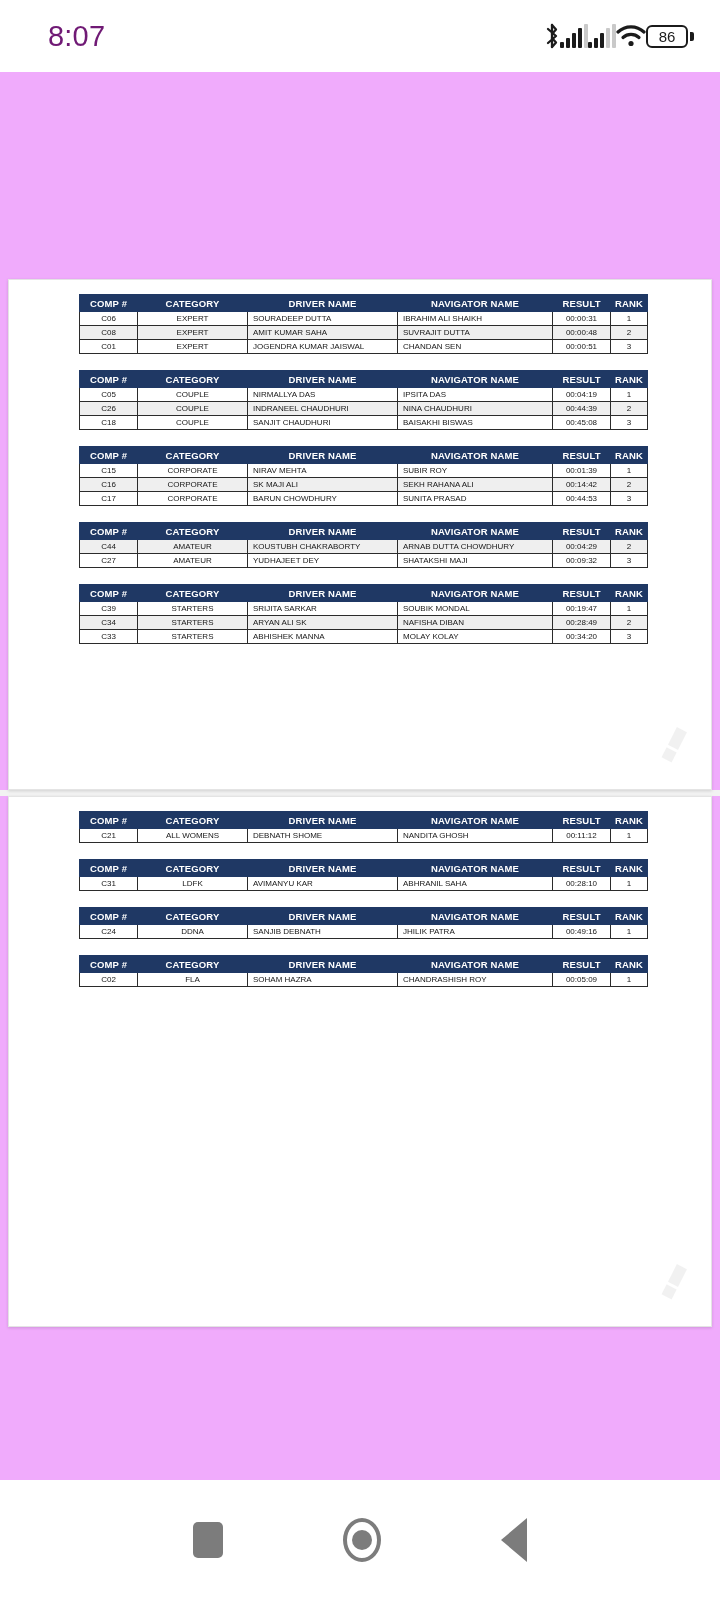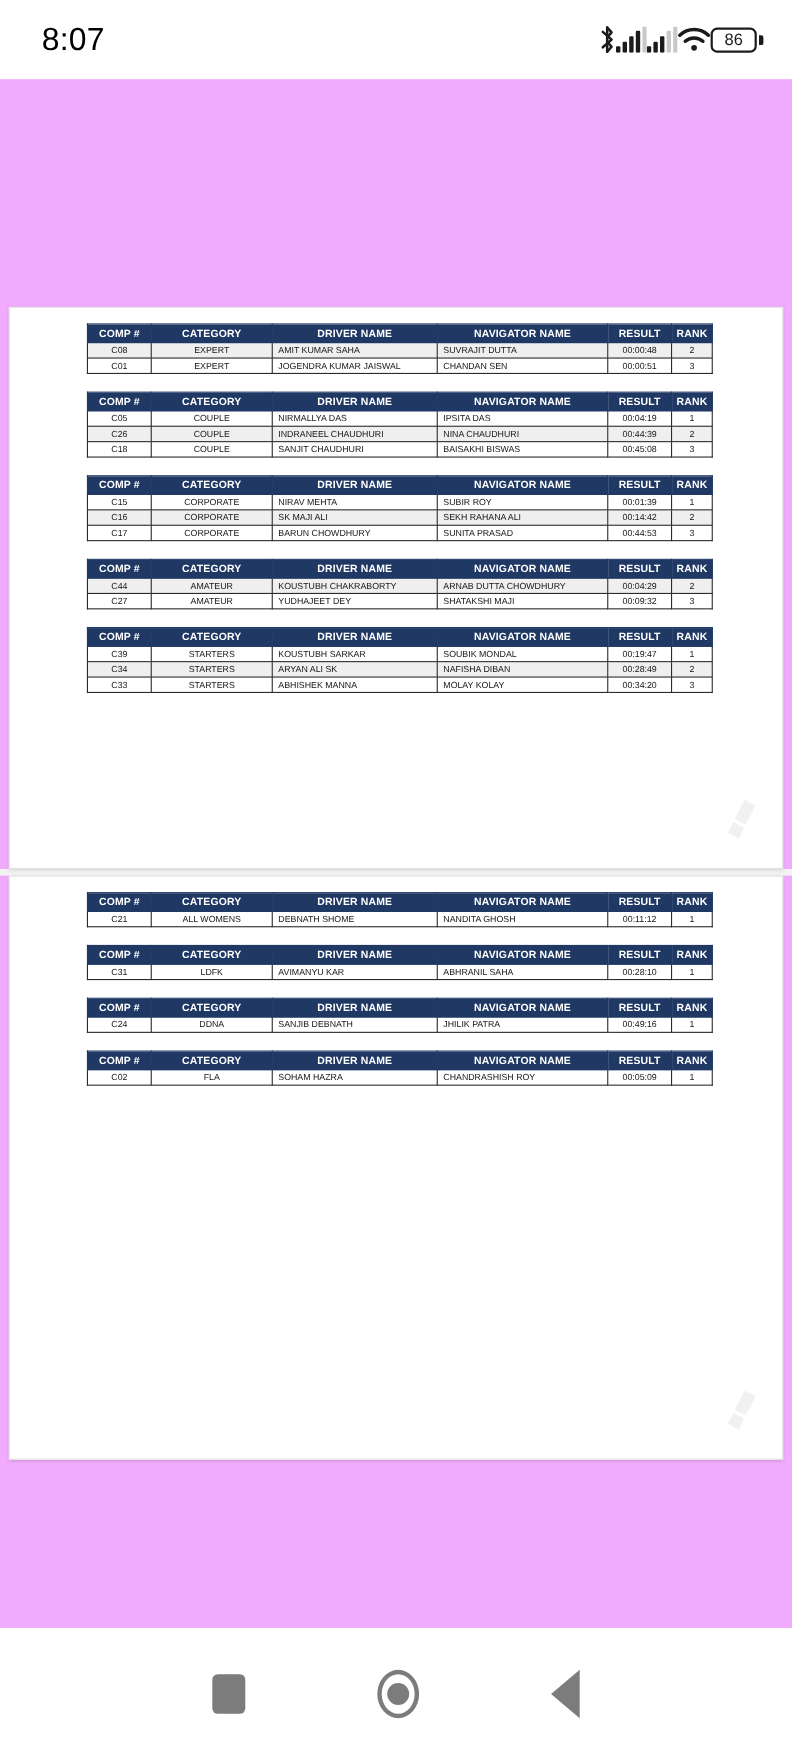--- a/index.html
+++ b/index.html
@@ -8,21 +8,21 @@
     background:#ffffff;
     font-family:"Liberation Sans", sans-serif;
     overflow:hidden;
   }
   
   .statusbar{
     position:absolute; top:0; left:0; width:720px; height:72px;
     display:flex; align-items:center; justify-content:space-between;
     padding:0 26px 0 38px; background:#ffffff;
   }
-  .clock{ font-size:29px; color:#000000; letter-spacing:.2px; font-weight:400; }
+  .clock{ font-size:29px; color:#701a75; letter-spacing:.2px; font-weight:400;margin-left:10px; }
   .status-icons{ display:flex; align-items:center; gap:0; }
   .status-icons svg{ display:block; }
   .battery{
     display:flex; align-items:center; gap:2px;
   }
   .batt-body{
     border:2px solid #1b1b1b; border-radius:6px;
     width:42px; height:23px; display:flex; align-items:center; justify-content:center;
   }
   .batt-num{ font-size:15px; color:#1b1b1b; font-weight:500; line-height:1; }
@@ -189,20 +189,28 @@
             <tr>
               <th>COMP #</th>
               <th>CATEGORY</th>
               <th>DRIVER NAME</th>
               <th>NAVIGATOR NAME</th>
               <th>RESULT</th>
               <th>RANK</th>
             </tr>
           </thead>
           <tbody>
+            <tr>
+              <td class="c-comp">C06</td>
+              <td class="c-cat">EXPERT</td>
+              <td class="c-drv">SOURADEEP DUTTA</td>
+              <td class="c-nav">IBRAHIM ALI SHAIKH</td>
+              <td class="c-res">00:00:31</td>
+              <td class="c-rank">1</td>
+            </tr>
             <tr class="alt">
               <td class="c-comp">C08</td>
               <td class="c-cat">EXPERT</td>
               <td class="c-drv">AMIT KUMAR SAHA</td>
               <td class="c-nav">SUVRAJIT DUTTA</td>
               <td class="c-res">00:00:48</td>
               <td class="c-rank">2</td>
             </tr>
             <tr>
               <td class="c-comp">C01</td>
@@ -360,21 +368,21 @@
               <th>DRIVER NAME</th>
               <th>NAVIGATOR NAME</th>
               <th>RESULT</th>
               <th>RANK</th>
             </tr>
           </thead>
           <tbody>
             <tr>
               <td class="c-comp">C39</td>
               <td class="c-cat">STARTERS</td>
-              <td class="c-drv">KOUSTUBH SARKAR</td>
+              <td class="c-drv">SRIJITA SARKAR</td>
               <td class="c-nav">SOUBIK MONDAL</td>
               <td class="c-res">00:19:47</td>
               <td class="c-rank">1</td>
             </tr>
             <tr class="alt">
               <td class="c-comp">C34</td>
               <td class="c-cat">STARTERS</td>
               <td class="c-drv">ARYAN ALI SK</td>
               <td class="c-nav">NAFISHA DIBAN</td>
               <td class="c-res">00:28:49</td>

